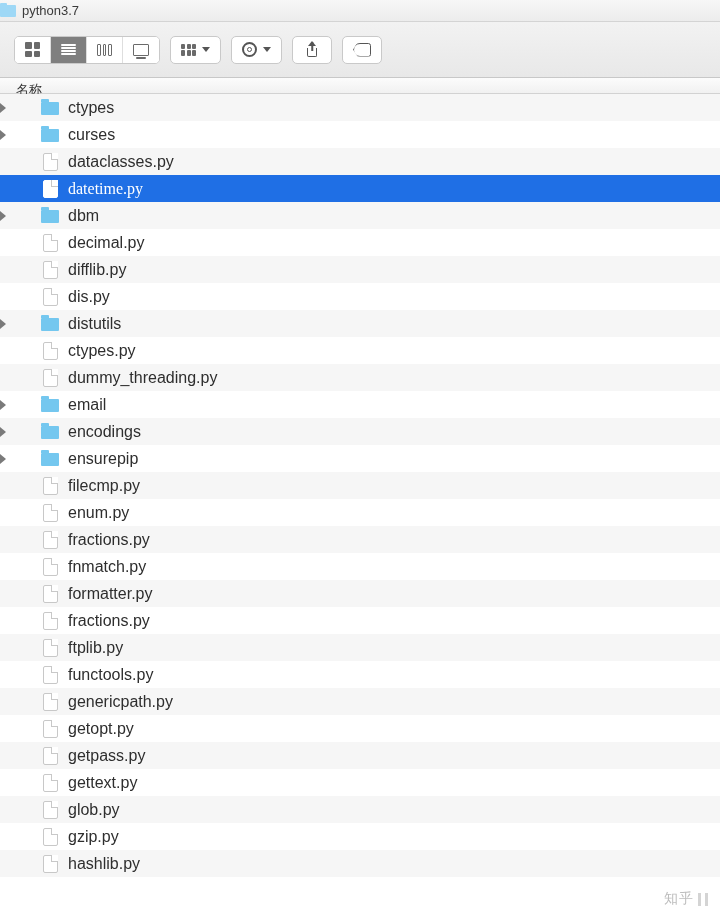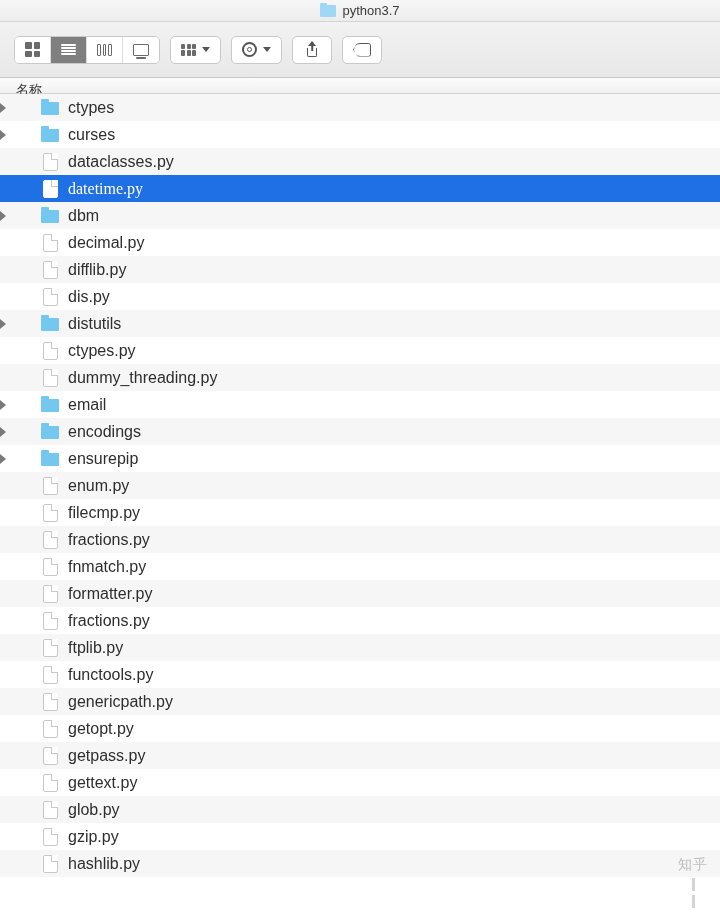--- a/index.html
+++ b/index.html
@@ -10,21 +10,21 @@
     background: #fff;
     width: 720px;
     height: 918px;
     overflow: hidden;
   }
   .window { width: 720px; display: flex; flex-direction: column; }
   .titlebar {
     height: 22px;
     background: linear-gradient(#f7f7f7,#ececec);
     border-bottom: 1px solid #d4d4d4;
-    display: flex; align-items: center; justify-content: center;
+    display: flex; align-items: center; 
     font-size: 13px; color: #3b3b3b;
     position: relative;
   }
   .titlebar .folder-chip {
     display: inline-flex; align-items: center; gap: 6px;
   }
   .folder-glyph {
     width: 16px; height: 12px; position: relative;
   }
   .folder-glyph::before {
@@ -117,21 +117,21 @@
   .row.selected .file-ic { border-color:#fff;background:#fff; }
   .folder-ic {
     width:18px;height:13px;background:#74c7ef;border-radius:1px;position:relative;margin-top:2px;
   }
   .folder-ic::before { content:"";position:absolute;top:-3px;left:0;width:8px;height:3px;background:#74c7ef;border-radius:1px 1px 0 0; }
   .indent { width:24px; display:inline-block; }
 
   .watermark {
     position:absolute; right:12px; bottom:10px;
     font-size:14px; color:#bdbdbd; letter-spacing:1px;
-    display:flex; align-items:center; gap:4px;flex-direction:column;
+    display:flex; align-items:center; gap:4px;
   }
   .watermark .bar { width:3px;height:13px;background:#d4d4d4;display:inline-block; }
 </style>
 </head>
 <body>
 
 <div class="window">
 
   <div class="titlebar">
     <span class="folder-chip">
@@ -312,29 +312,29 @@
           <span class="folder-ic"></span>
         </span>
         <span>ensurepip</span>
       </div>
       <div class="row">
         <span class="arrow none"></span>
         <span class="indent"></span>
         <span class="icon">
           <span class="file-ic"></span>
         </span>
+        <span>filecmp.py</span>
+      </div>
+      <div class="row">
+        <span class="arrow none"></span>
+        <span class="indent"></span>
+        <span class="icon">
+          <span class="file-ic"></span>
+        </span>
         <span>enum.py</span>
-      </div>
-      <div class="row">
-        <span class="arrow none"></span>
-        <span class="indent"></span>
-        <span class="icon">
-          <span class="file-ic"></span>
-        </span>
-        <span>filecmp.py</span>
       </div>
       <div class="row">
         <span class="arrow none"></span>
         <span class="indent"></span>
         <span class="icon">
           <span class="file-ic"></span>
         </span>
         <span>fractions.py</span>
       </div>
       <div class="row">

